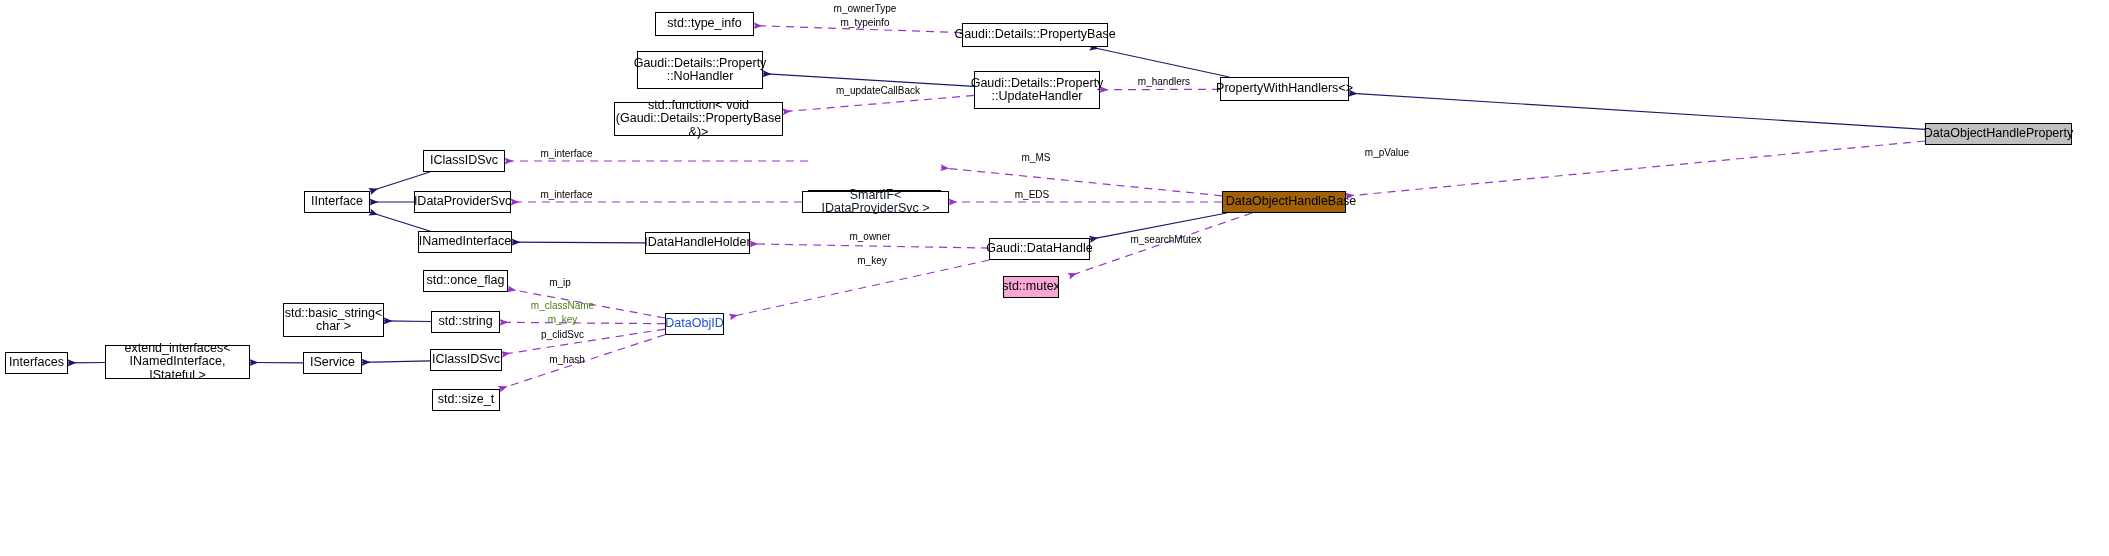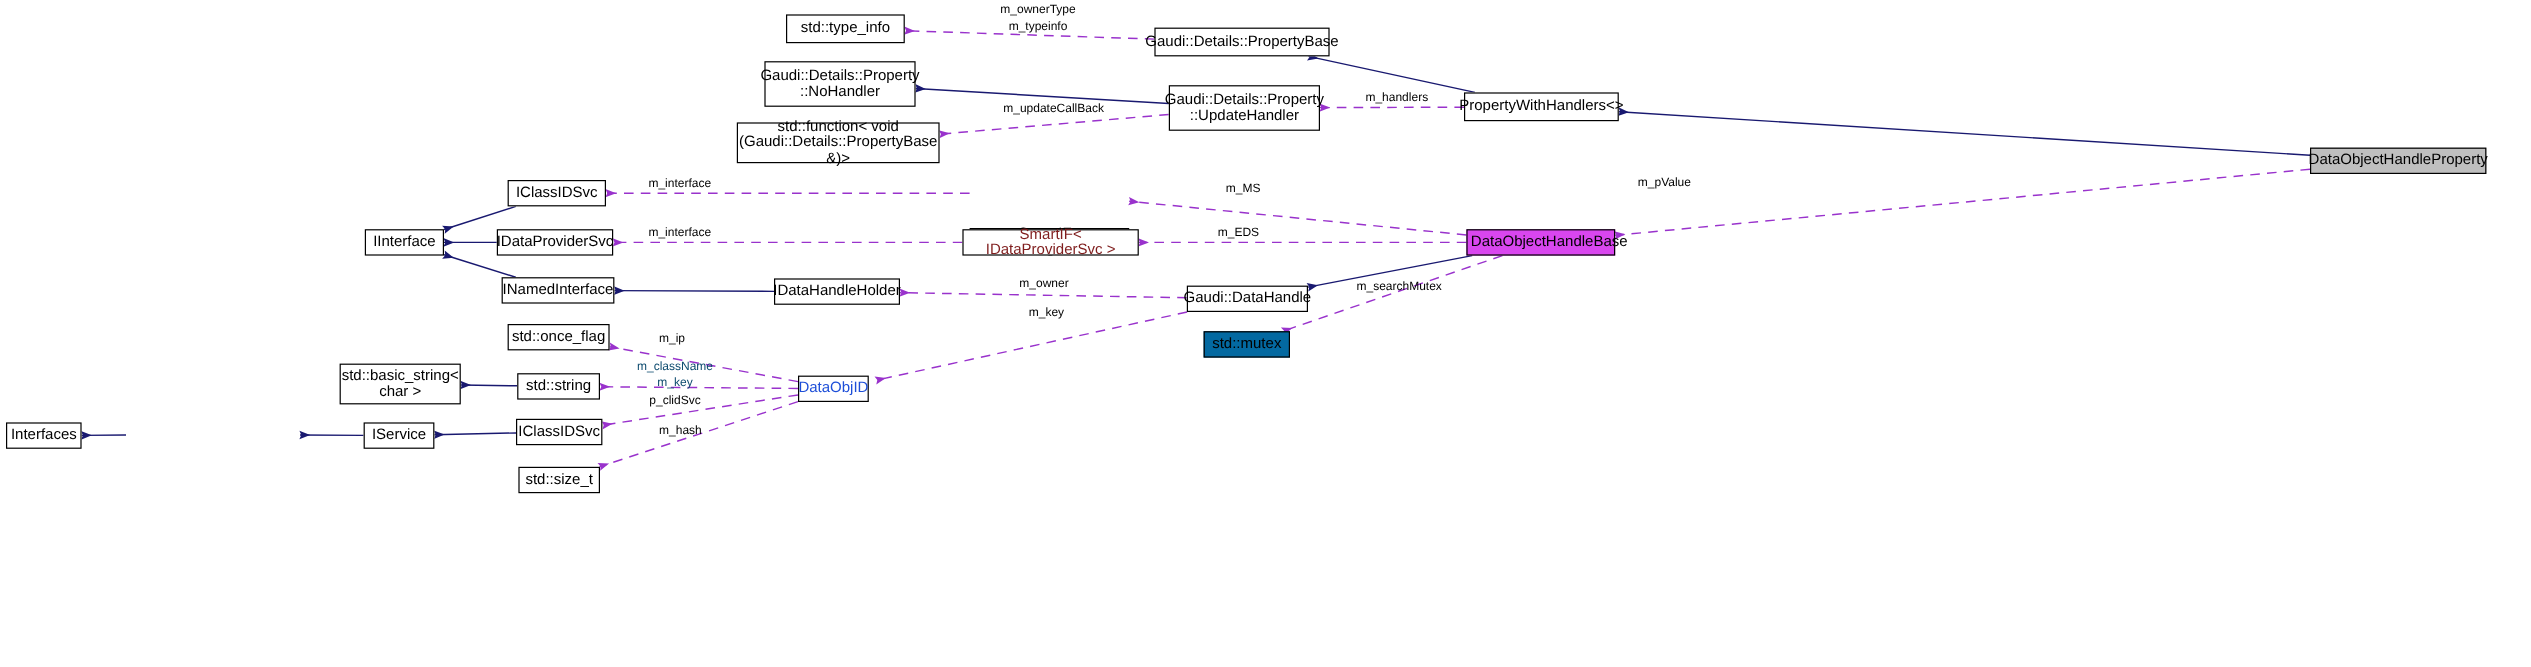--- a/index.html
+++ b/index.html
@@ -99,45 +99,47 @@
     <div class="node" style="left: 974px; top: 71px; width: 126px; height: 38px; border-color: rgb(0, 0, 0); color: rgb(0, 0, 0); background: rgb(255, 255, 255);">Gaudi::Details::Property
 ::UpdateHandler</div>
     <div class="node" style="left: 1220px; top: 77px; width: 129px; height: 24px; border-color: rgb(0, 0, 0); color: rgb(0, 0, 0); background: rgb(255, 255, 255);">PropertyWithHandlers&lt;&gt;</div>
     <div class="node" style="left: 614px; top: 102px; width: 169px; height: 34px; border-color: rgb(0, 0, 0); color: rgb(0, 0, 0); background: rgb(255, 255, 255);">std::function&lt; void
 (Gaudi::Details::PropertyBase &amp;)&gt;</div>
     <div class="node highlight" style="left: 1925px; top: 123px; width: 147px; height: 22px; border-color: rgb(0, 0, 0); color: rgb(0, 0, 0); background: rgb(191, 191, 191);">DataObjectHandleProperty</div>
     <div class="node" style="left: 423px; top: 150px; width: 82px; height: 22px; border-color: rgb(0, 0, 0); color: rgb(0, 0, 0); background: rgb(255, 255, 255);">IClassIDSvc</div>
     <div class="node" style="left: 808px; top: 150px; width: 133px; height: 22px; border-color: rgb(0, 0, 0); color: rgb(0, 0, 0); background: rgb(255, 255, 255); margin-top: 40px;">SmartIF&lt; IMessageSvc &gt;</div>
     <div class="node" style="left: 304px; top: 191px; width: 66px; height: 22px; border-color: rgb(0, 0, 0); color: rgb(0, 0, 0); background: rgb(255, 255, 255);">IInterface</div>
     <div class="node" style="left: 414px; top: 191px; width: 97px; height: 22px; border-color: rgb(0, 0, 0); color: rgb(0, 0, 0); background: rgb(255, 255, 255);">IDataProviderSvc</div>
-    <div class="node" style="left: 802px; top: 191px; width: 147px; height: 22px; border-color: rgb(0, 0, 0); color: #7f1d1d; background: rgb(255, 255, 255);">SmartIF&lt; IDataProviderSvc &gt;</div>
-    <div class="node" style="left: 1222px; top: 191px; width: 124px; height: 22px; border-color: rgb(0, 0, 0); color: rgb(0, 0, 0); background: #d946ef; padding-left: 18px;">DataObjectHandleBase</div>
+    <div class="node" style="left: 802px; top: 191px; width: 147px; height: 22px; border-color: rgb(0, 0, 0); color: #0f172a; background: rgb(255, 255, 255);">SmartIF&lt; IDataProviderSvc &gt;</div>
+    <div class="node" style="left: 1222px; top: 191px; width: 124px; height: 22px; border-color: rgb(0, 0, 0); color: rgb(0, 0, 0); background: #a16207; padding-left: 18px;">DataObjectHandleBase</div>
     <div class="node" style="left: 418px; top: 231px; width: 94px; height: 22px; border-color: rgb(0, 0, 0); color: rgb(0, 0, 0); background: rgb(255, 255, 255);">INamedInterface</div>
     <div class="node" style="left: 645px; top: 232px; width: 105px; height: 22px; border-color: rgb(0, 0, 0); color: rgb(0, 0, 0); background: rgb(255, 255, 255);">IDataHandleHolder</div>
     <div class="node" style="left: 989px; top: 238px; width: 101px; height: 22px; border-color: rgb(0, 0, 0); color: rgb(0, 0, 0); background: rgb(255, 255, 255);">Gaudi::DataHandle</div>
     <div class="node" style="left: 423px; top: 270px; width: 85px; height: 22px; border-color: rgb(0, 0, 0); color: rgb(0, 0, 0); background: rgb(255, 255, 255);">std::once_flag</div>
-    <div class="node" style="left: 1003px; top: 276px; width: 72px; height: 22px; border-color: rgb(0, 0, 0); color: rgb(0, 0, 0); background: #0369a1;">std::mutex</div>
+    <div class="node" style="left: 1003px; top: 276px; width: 56px; height: 22px; border-color: rgb(0, 0, 0); color: rgb(0, 0, 0); background: #f9a8d4;">std::mutex</div>
     <div class="node" style="left: 283px; top: 303px; width: 101px; height: 34px; border-color: rgb(0, 0, 0); color: rgb(0, 0, 0); background: rgb(255, 255, 255);">std::basic_string&lt;
 char &gt;</div>
     <div class="node" style="left: 431px; top: 311px; width: 69px; height: 22px; border-color: rgb(0, 0, 0); color: rgb(0, 0, 0); background: rgb(255, 255, 255);">std::string</div>
     <div class="node" style="left: 665px; top: 313px; width: 59px; height: 22px; border-color: rgb(0, 0, 0); color: #1d4ed8; background: rgb(255, 255, 255);">DataObjID</div>
     <div class="node" style="left: 5px; top: 352px; width: 63px; height: 22px; border-color: rgb(0, 0, 0); color: rgb(0, 0, 0); background: rgb(255, 255, 255);">Interfaces</div>
+    <div class="node" style="left: 105px; top: 345px; width: 145px; height: 34px; border-color: rgb(0, 0, 0); color: rgb(0, 0, 0); background: rgb(255, 255, 255);">extend_interfaces&lt;
+INamedInterface, IStateful &gt;</div>
     <div class="node" style="left: 303px; top: 352px; width: 59px; height: 22px; border-color: rgb(0, 0, 0); color: rgb(0, 0, 0); background: rgb(255, 255, 255);">IService</div>
     <div class="node" style="left: 430px; top: 349px; width: 72px; height: 22px; border-color: rgb(0, 0, 0); color: rgb(0, 0, 0); background: rgb(255, 255, 255);">IClassIDSvc</div>
     <div class="node" style="left: 432px; top: 389px; width: 68px; height: 22px; border-color: rgb(0, 0, 0); color: rgb(0, 0, 0); background: rgb(255, 255, 255);">std::size_t</div>
     <div class="edge-label" style="left: 820px; top: 2px; width: 90px; color: rgb(0, 0, 0);">m_ownerType
 m_typeinfo</div>
     <div class="edge-label" style="left: 824px; top: 84px; width: 108px; color: rgb(0, 0, 0);">m_updateCallBack</div>
     <div class="edge-label" style="left: 1129px; top: 75px; width: 70px; color: rgb(0, 0, 0);">m_handlers</div>
     <div class="edge-label" style="left: 1356px; top: 146px; width: 62px; color: rgb(0, 0, 0);">m_pValue</div>
     <div class="edge-label" style="left: 530px; top: 147px; width: 73px; color: rgb(0, 0, 0);">m_interface</div>
     <div class="edge-label" style="left: 530px; top: 188px; width: 73px; color: rgb(0, 0, 0);">m_interface</div>
     <div class="edge-label" style="left: 1017px; top: 151px; width: 38px; color: rgb(0, 0, 0);">m_MS</div>
     <div class="edge-label" style="left: 1011px; top: 188px; width: 42px; color: rgb(0, 0, 0);">m_EDS</div>
     <div class="edge-label" style="left: 841px; top: 230px; width: 58px; color: rgb(0, 0, 0);">m_owner</div>
     <div class="edge-label" style="left: 852px; top: 254px; width: 40px; color: rgb(0, 0, 0);">m_key</div>
     <div class="edge-label" style="left: 1122px; top: 233px; width: 88px; color: rgb(0, 0, 0);">m_searchMutex</div>
     <div class="edge-label" style="left: 546px; top: 276px; width: 28px; color: rgb(0, 0, 0);">m_ip</div>
-    <div class="edge-label" style="left: 525px; top: 299px; width: 75px; color: #0c4a6e;">m_className
+    <div class="edge-label" style="left: 525px; top: 299px; width: 75px; color: #4d7c0f;">m_className
 m_key</div>
     <div class="edge-label" style="left: 534px; top: 328px; width: 57px; color: rgb(0, 0, 0);">p_clidSvc</div>
     <div class="edge-label" style="left: 545px; top: 353px; width: 44px; color: rgb(0, 0, 0);">m_hash</div>
   </div>
 
 </body></html>

